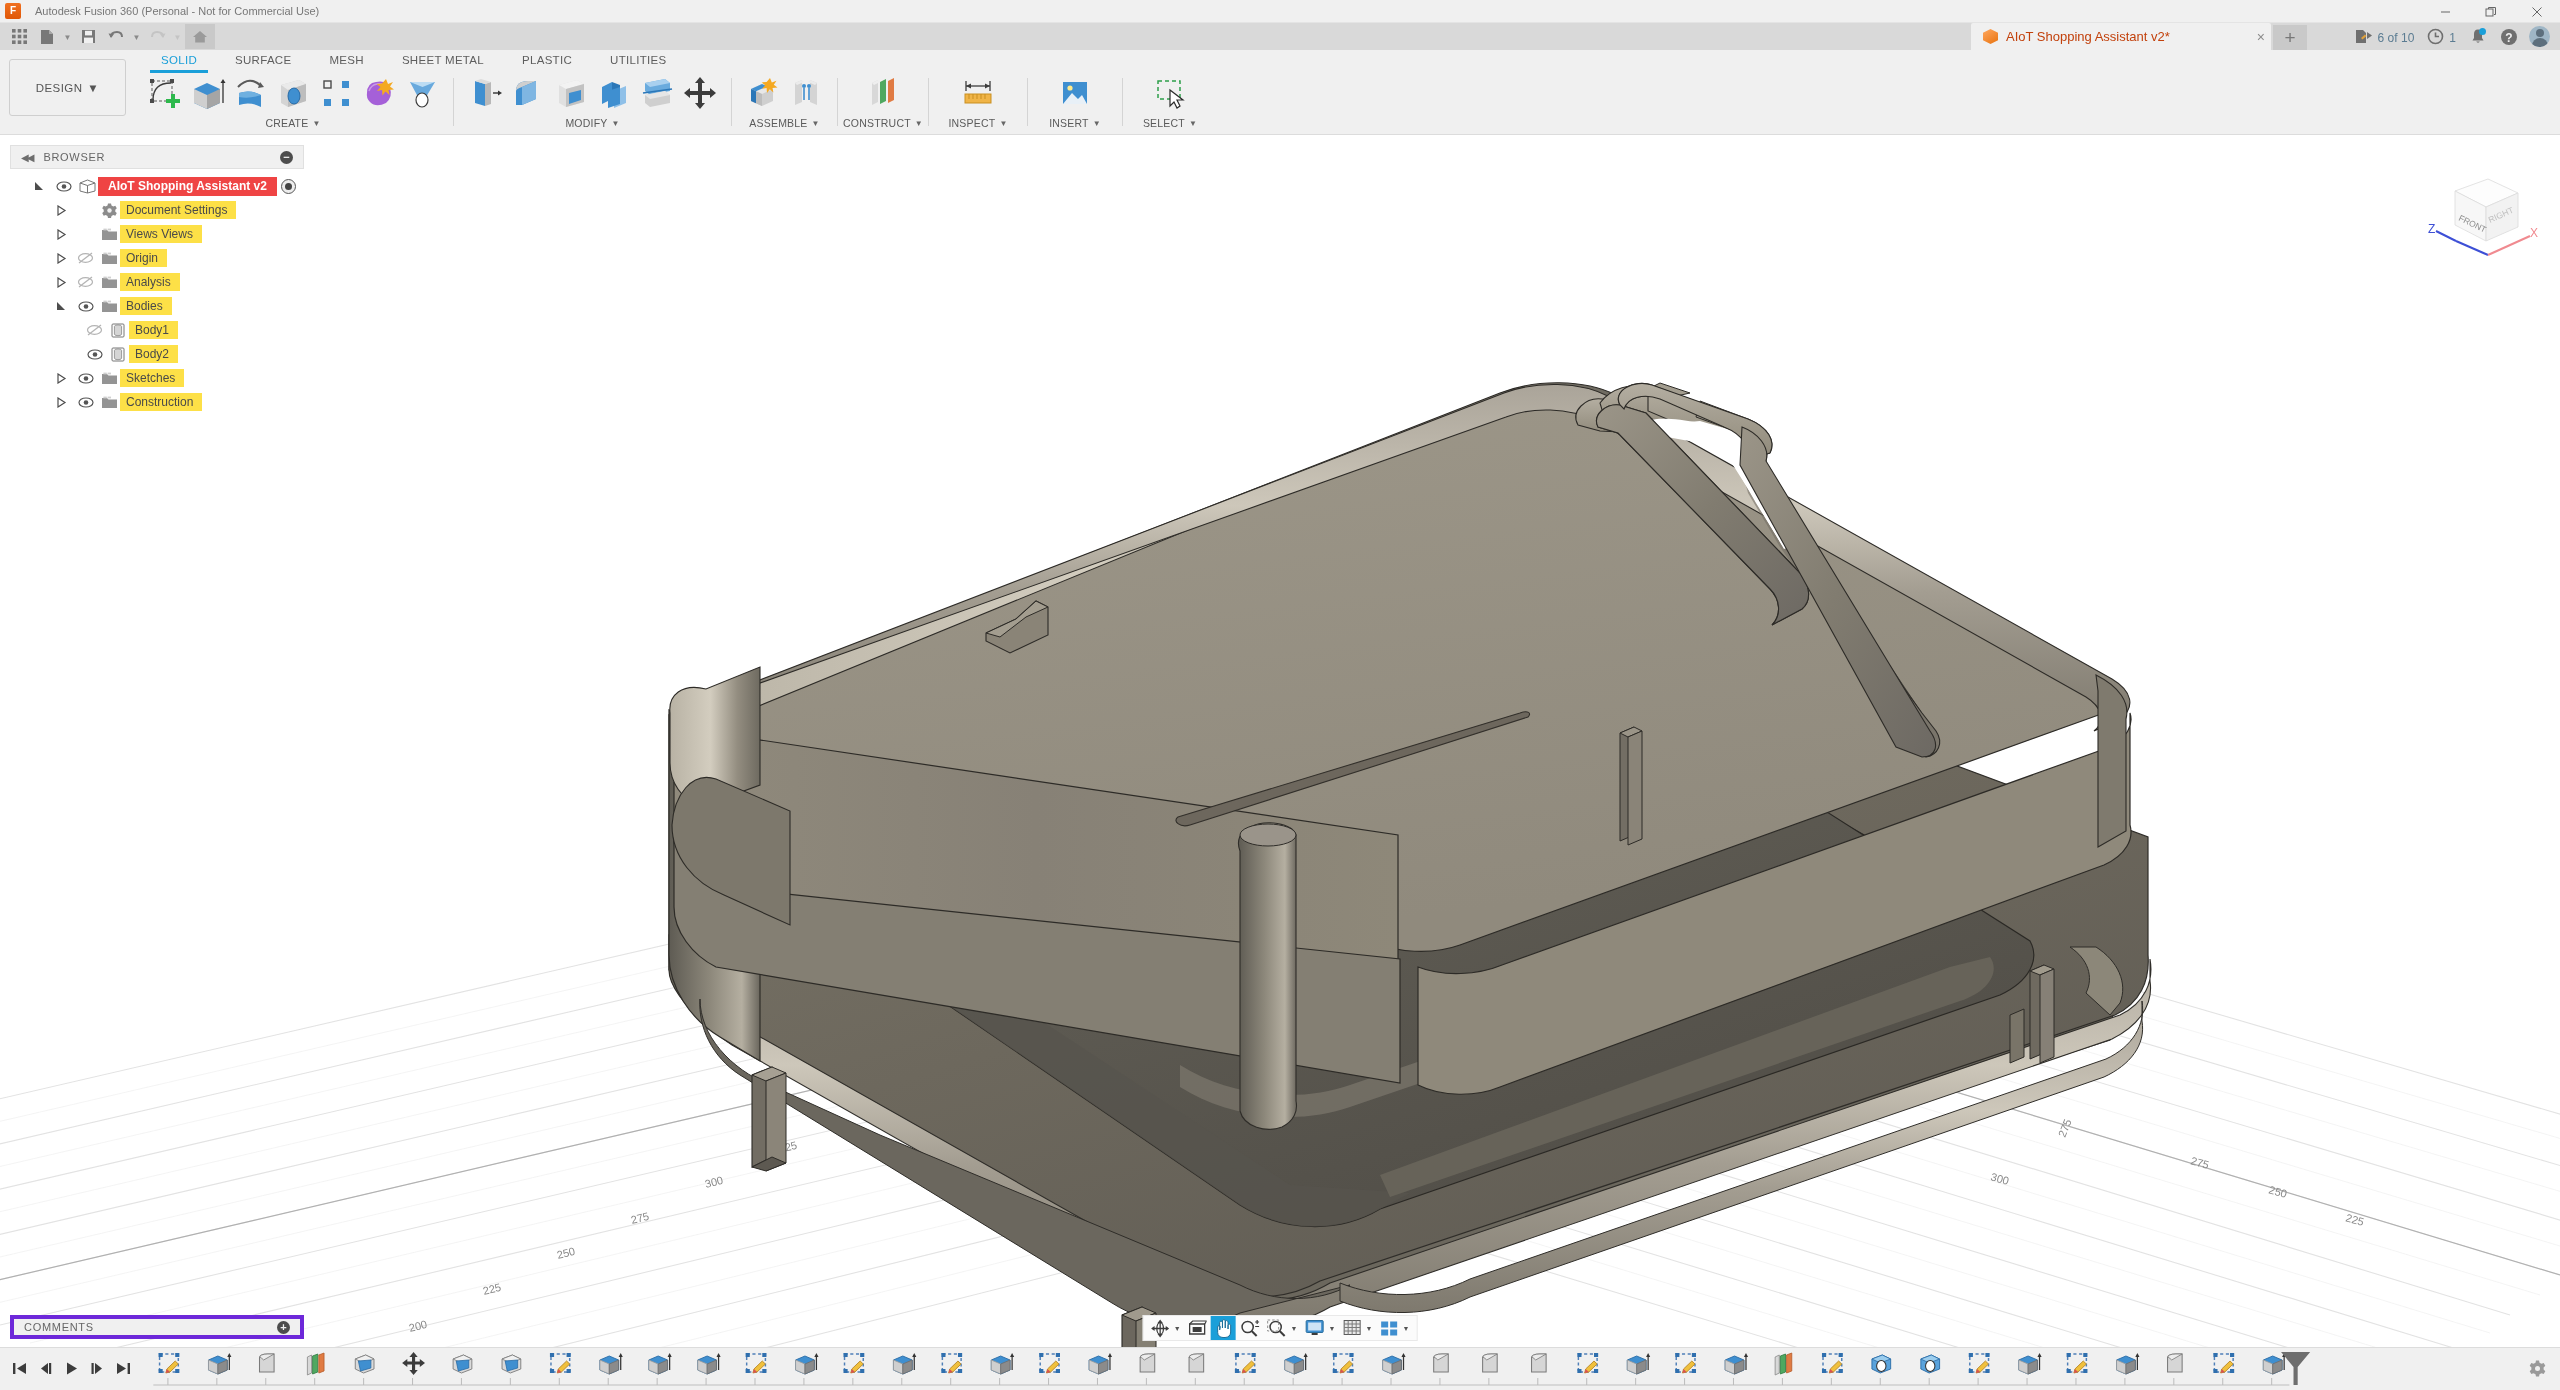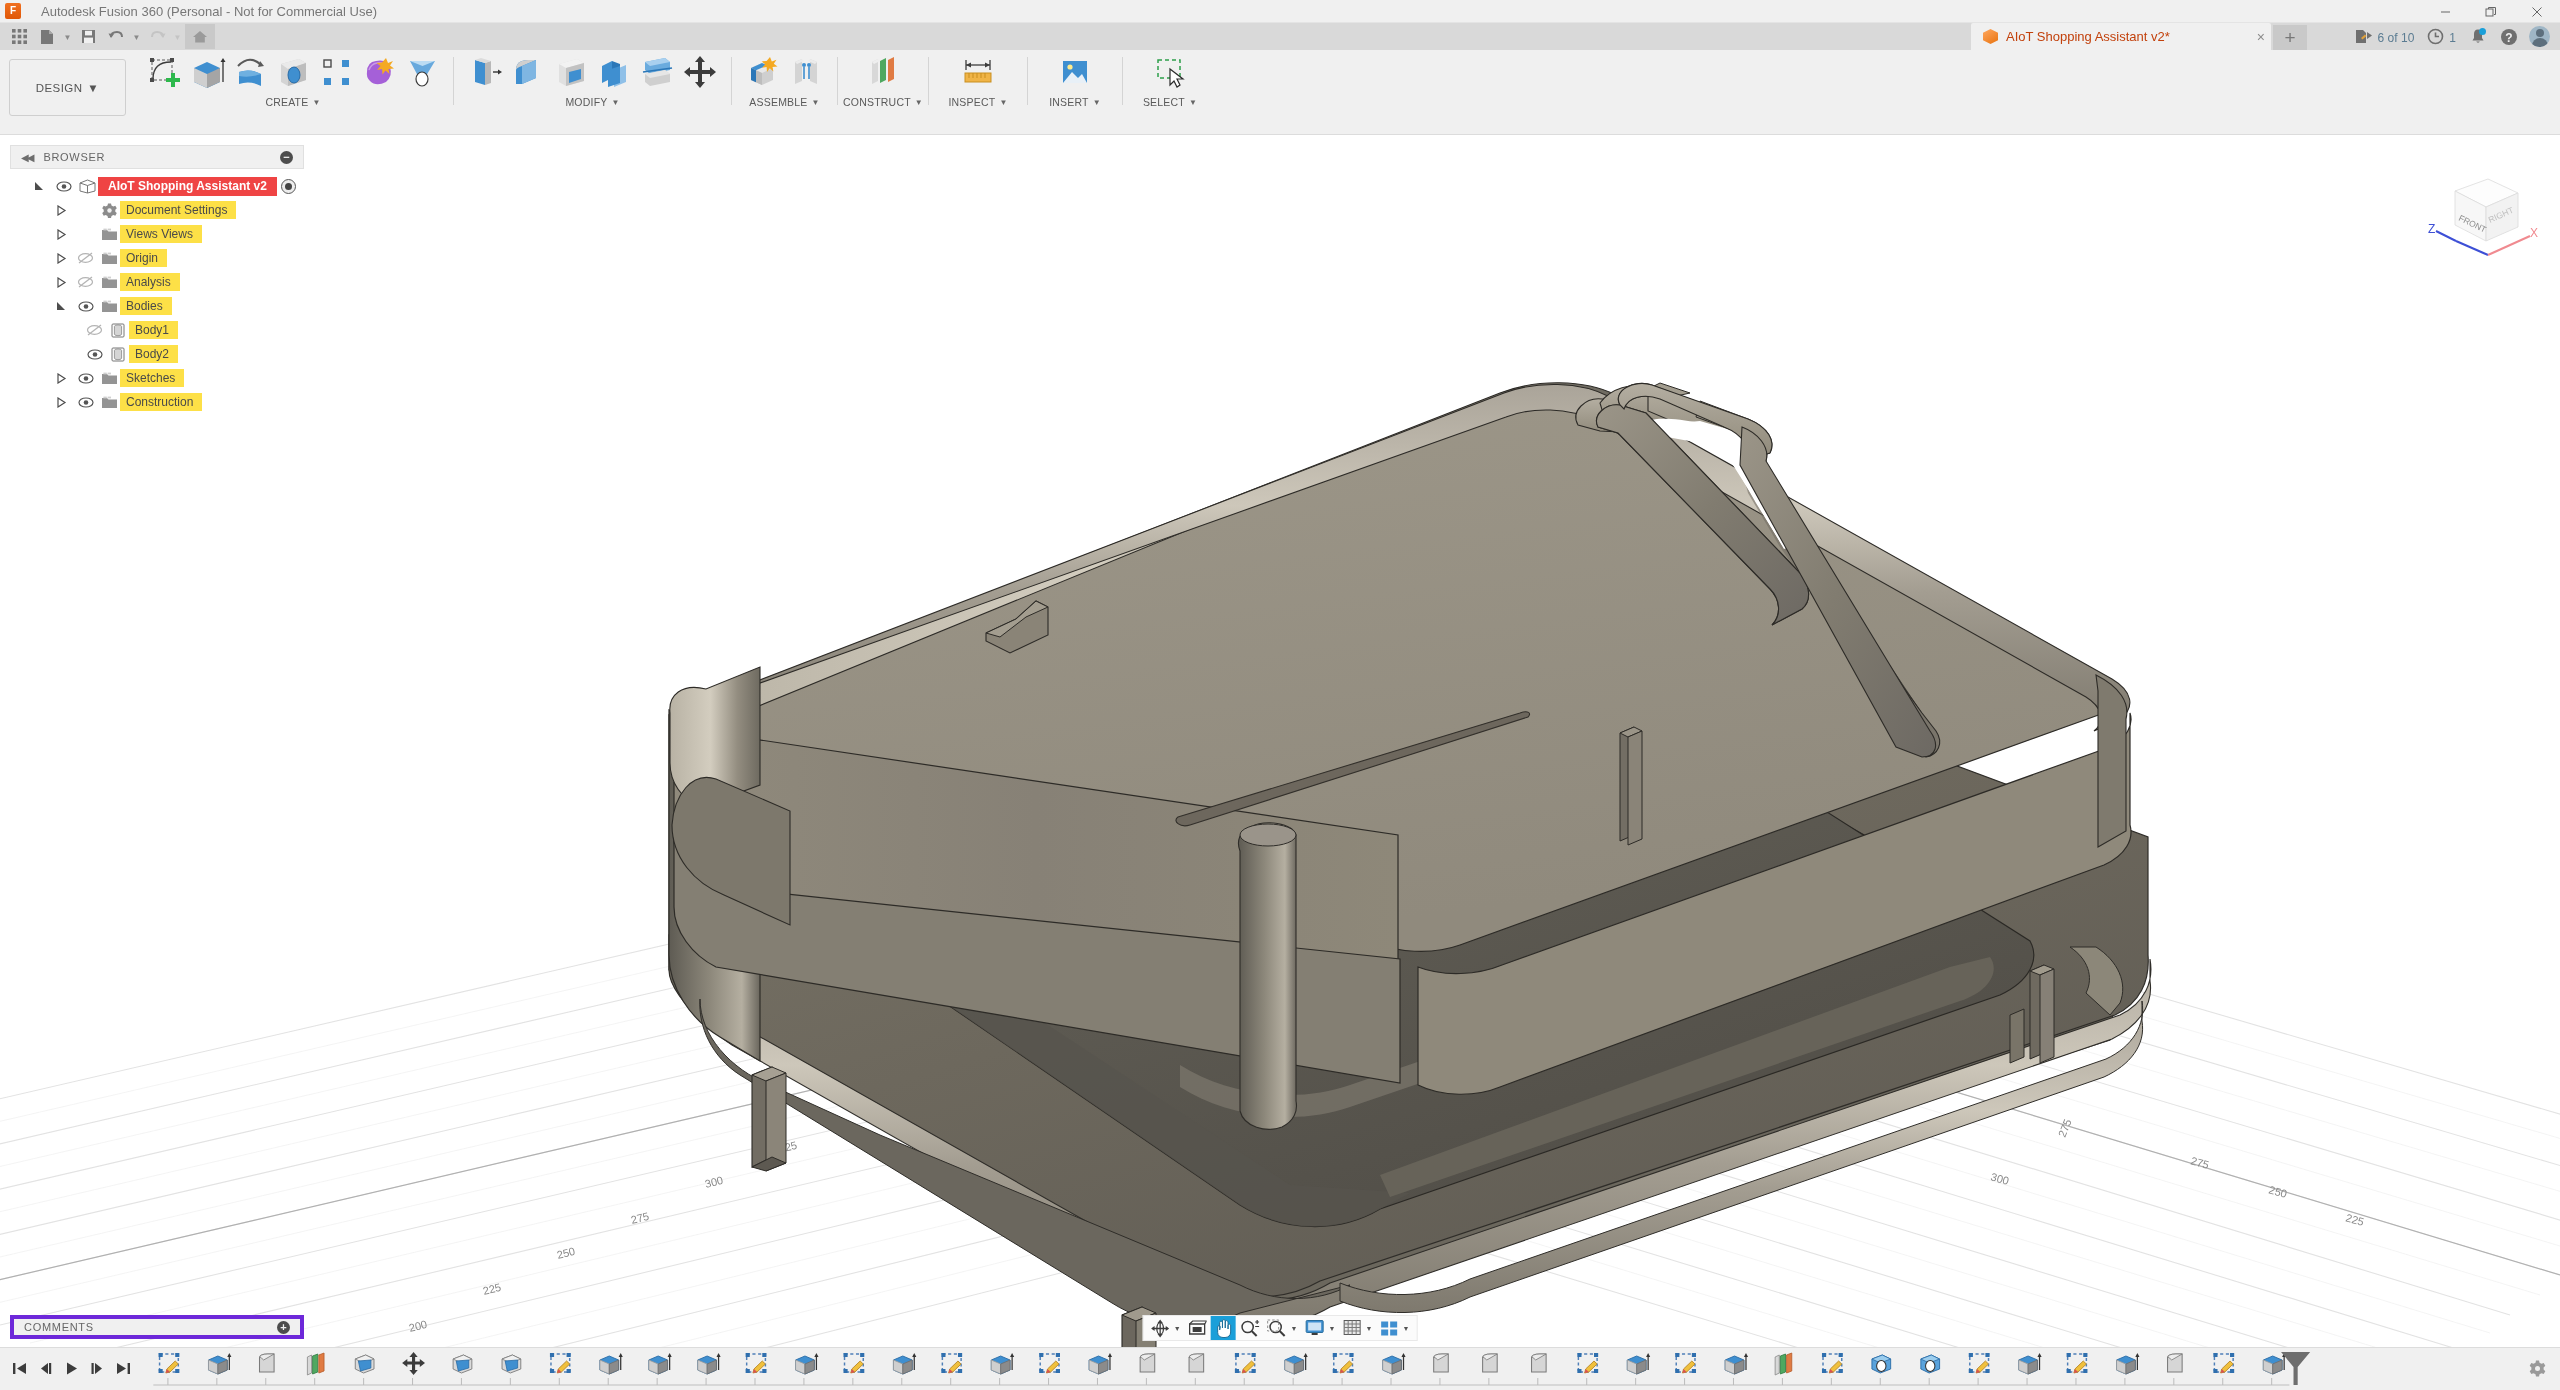--- a/index.html
+++ b/index.html
@@ -21,21 +21,21 @@
     width: 16px; height: 16px; margin-left: 5px;
     background: linear-gradient(#f07020, #e05808);
     border-radius: 2px; position: relative;
     display:flex; align-items:center; justify-content:center;
   }
   .app-logo::after {
     content: "F"; color: #fff; font-size: 10px; font-weight: bold;
     line-height: 1;
   }
   .app-title {
-    font-size: 13px; color: #777; margin-left: 20px; white-space: nowrap;
+    font-size: 11px; color: #777; margin-left: 14px; white-space: nowrap;
   }
   .win-controls {
     position: absolute; right: 0; top: 0; height: 23px;
     display: flex;
   }
   .win-btn {
     width: 46px; height: 23px; display: flex;
     align-items: center; justify-content: center;
     color: #666;
   }
@@ -401,20 +401,28 @@
     <div class="avatar"></div>
   </div>
 </div>
 
 <div class="ribbon">
   <div class="design-dropdown">
     <span>DESIGN</span>
     <span class="caret">▼</span>
   </div>
   <div class="ribbon-body">
+    <div class="env-tabs">
+      <div class="env-tab active">SOLID</div>
+      <div class="env-tab">SURFACE</div>
+      <div class="env-tab">MESH</div>
+      <div class="env-tab">SHEET METAL</div>
+      <div class="env-tab">PLASTIC</div>
+      <div class="env-tab">UTILITIES</div>
+    </div>
 
     <div class="panel-row">
 
       <div class="panel">
         <div class="panel-icons">
           <div class="tool">
             <svg viewBox="0 0 40 40">
               <rect x="8" y="8" width="20" height="20" fill="none" stroke="#5a5a5a" stroke-width="1" stroke-dasharray="3 2"></rect>
               <path d="M9 27 Q9 10 27 10" fill="none" stroke="#3c3c3c" stroke-width="1.3"></path>
               <g fill="#4a4a4a">

